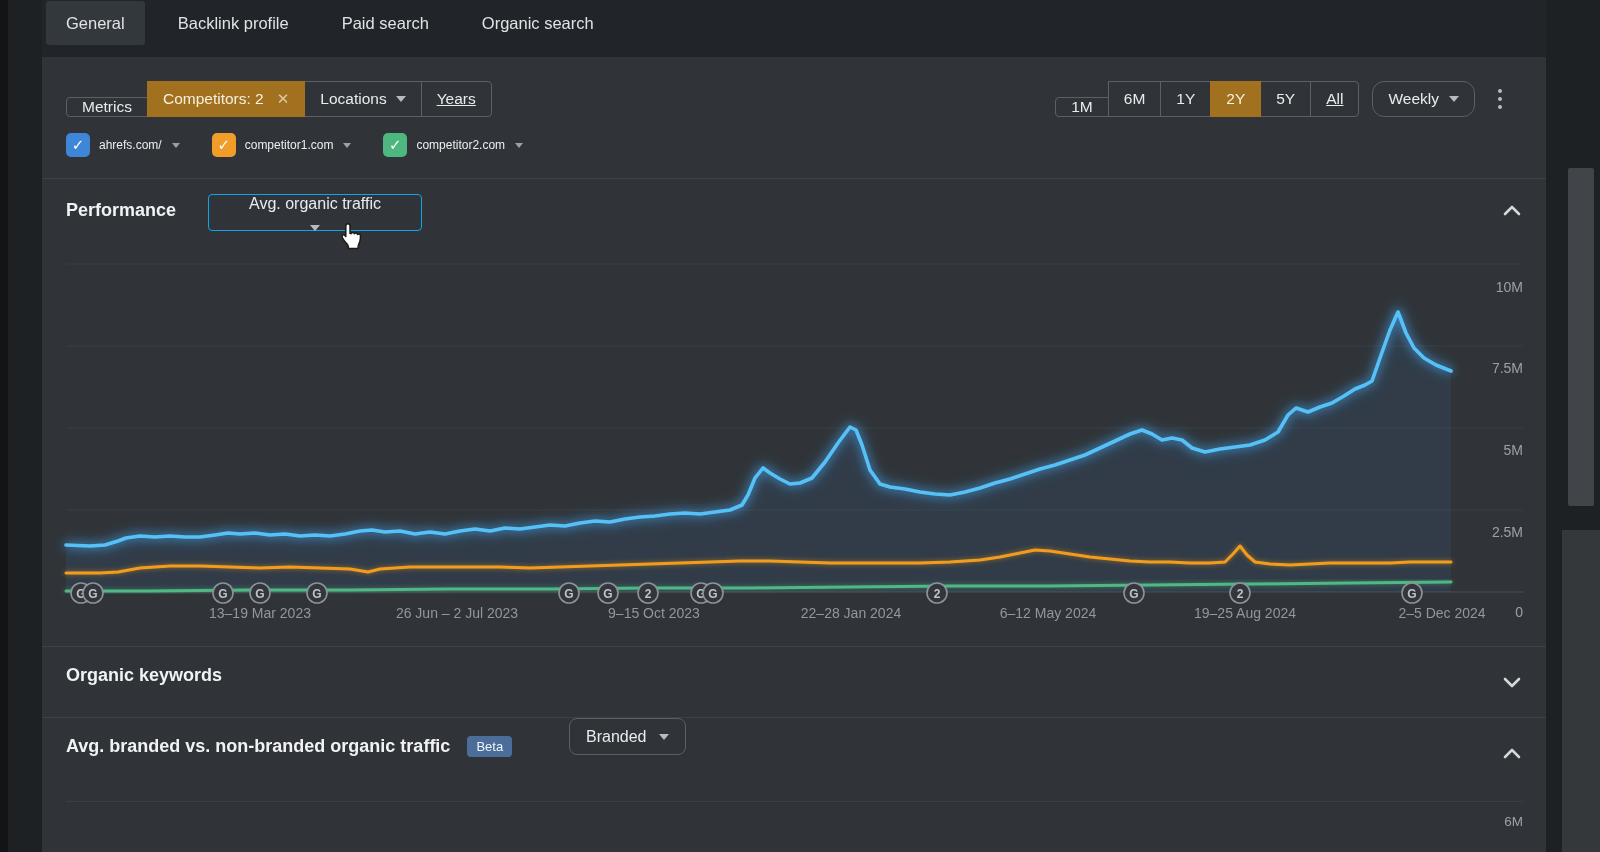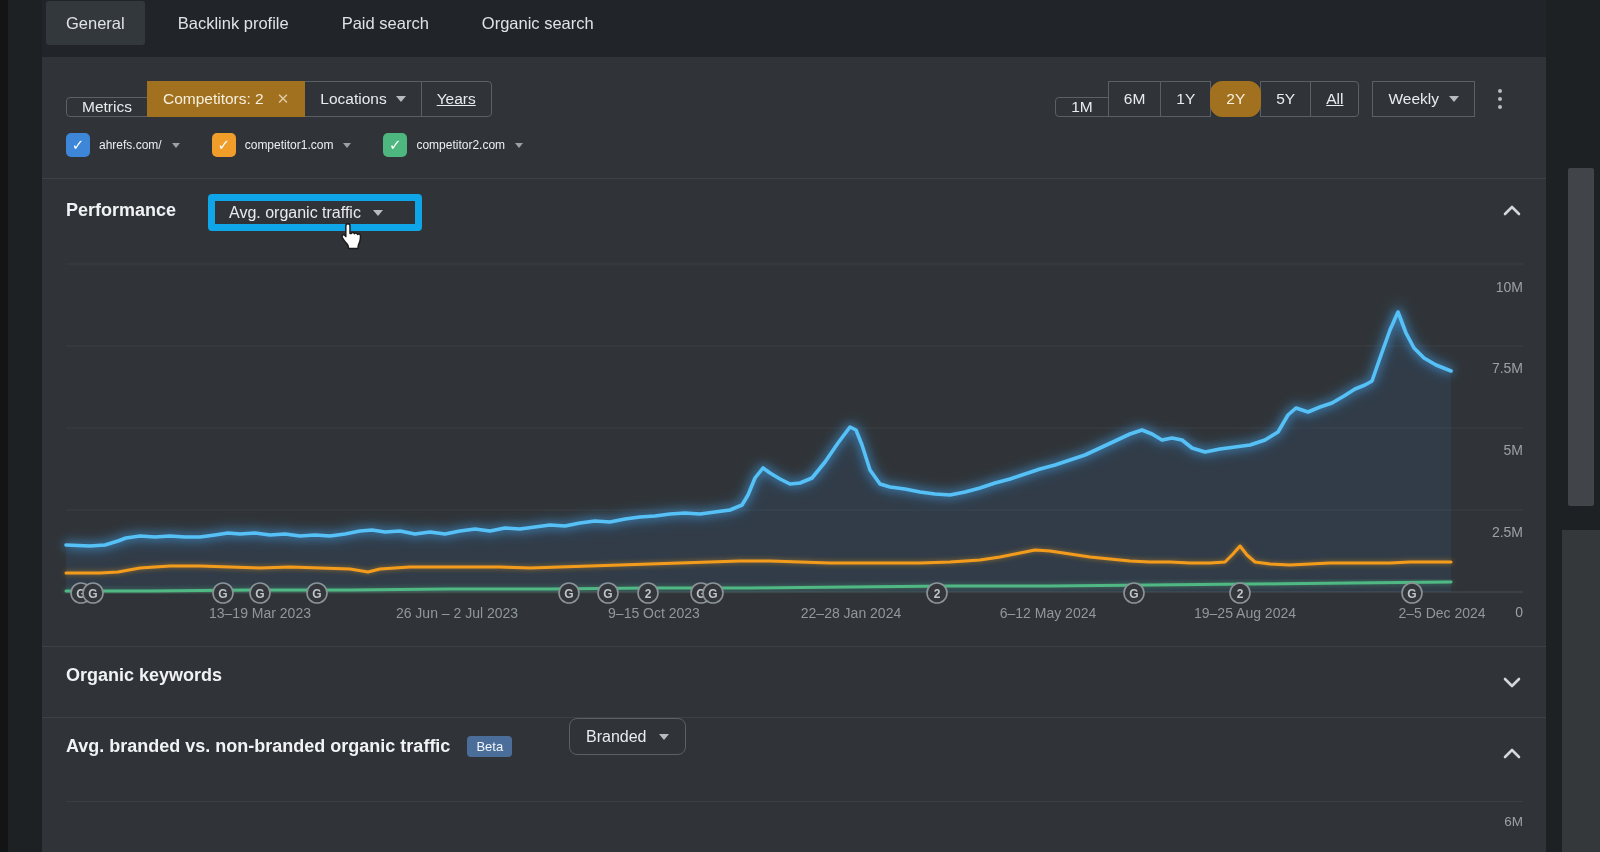--- a/index.html
+++ b/index.html
@@ -25,48 +25,48 @@
 
   
   .filter-row { position:absolute; left:24px; top:24px; right:38px; height:36px; display:flex; align-items:center; }
   .btn-group { display:flex; align-items:stretch; height:36px; }
   .gbtn { display:flex; align-items:center; gap:9px; padding:0 15px; border:1px solid #5b6065;
           background:transparent; color:#e9ebed; font-size:15.5px; margin-left:-1px; white-space:nowrap;
           font-family:inherit; }
   .gbtn:first-child { border-radius:4px 0 0 4px; margin-left:0;margin-top:16px; }
   .gbtn:last-child { border-radius:0 4px 4px 0;text-decoration:underline; }
   .gbtn.chip { background:#a2711f; border-color:#a2711f; color:#f7f0df; z-index:1; }
-  .gbtn.active-range { background:#a2711f; border-color:#a2711f; color:#f7f0df; z-index:1;border-radius:12px; }
+  .gbtn.active-range { background:#a2711f; border-color:#a2711f; color:#f7f0df; z-index:1; }
   .chip-x { font-size:15px; color:#e8d9bd; opacity:.85; margin-left:4px; }
   .caret { width:0; height:0; border-left:5px solid transparent; border-right:5px solid transparent;
            border-top:6px solid #b6bbc0; display:inline-block; }
   .right-cluster { margin-left:auto; display:flex; align-items:center; gap:13px; }
   .single-btn { display:flex; align-items:center; gap:10px; height:36px; padding:0 15px;
-                border:1px solid #5b6065; border-radius:0; background:transparent;
+                border:1px solid #5b6065; border-radius:12px; background:transparent;
                 color:#e9ebed; font-size:15.5px; font-family:inherit; }
   .kebab { display:flex; flex-direction:column; gap:4px; padding:0 6px; margin-left:4px; }
   .kebab i { width:4px; height:4px; border-radius:50%; background:#b7bcc1; }
 
   
   .domains-row { position:absolute; left:24px; top:74px; height:28px; display:flex; align-items:center; gap:32px; }
   .domain { display:flex; align-items:center; gap:9px; }
   .cbx { width:24px; height:24px; border-radius:5px; display:flex; align-items:center; justify-content:center;
          color:#fff; font-size:15px; font-weight:700; }
   .domain-label { font-size:12px; color:#eceef0; }
   .caret-sm { width:0; height:0; border-left:4.5px solid transparent; border-right:4.5px solid transparent;
               border-top:5.5px solid #9aa1a7; display:inline-block; margin-left:1px; }
 
   .divider { position:absolute; left:0; right:0; height:1px; background:#3d4145; }
 
   
   .perf-title { position:absolute; left:24px; top:143px; font-size:18px; font-weight:700; color:#f0f2f4; }
   .metric-dd { position:absolute; left:166px; top:137px; height:37px; min-width:214px;
                display:flex; align-items:center; gap:12px; padding:0 14px;
-               border:7px solid #0ea5e9; border-radius:4px; background:transparent;
-               color:#e9ebed; font-size:16px; font-family:inherit; }
+               border:1px solid #0ea5e9; border-radius:4px; background:transparent;
+               color:#e9ebed; font-size:16px; font-family:inherit;flex-direction:column; }
   .chev { position:absolute; width:24px; height:24px; }
   .chev svg { display:block; }
 
   
   #perf-chart { position:absolute; left:0; top:190px; }
 
   
   .section-title { font-size:18px; font-weight:700; color:#f0f2f4; }
   .ok-row { position:absolute; left:24px; top:608px; display:flex; align-items:center; }
   .branded-row { position:absolute; left:24px; top:679px; display:flex; align-items:center; }

